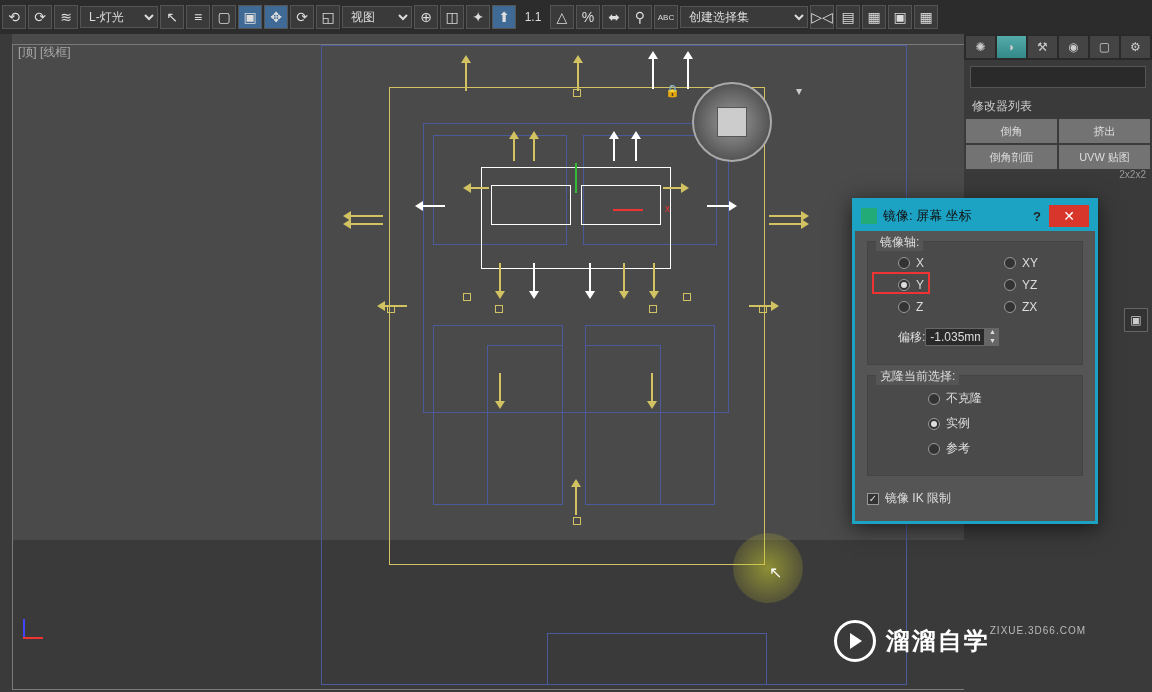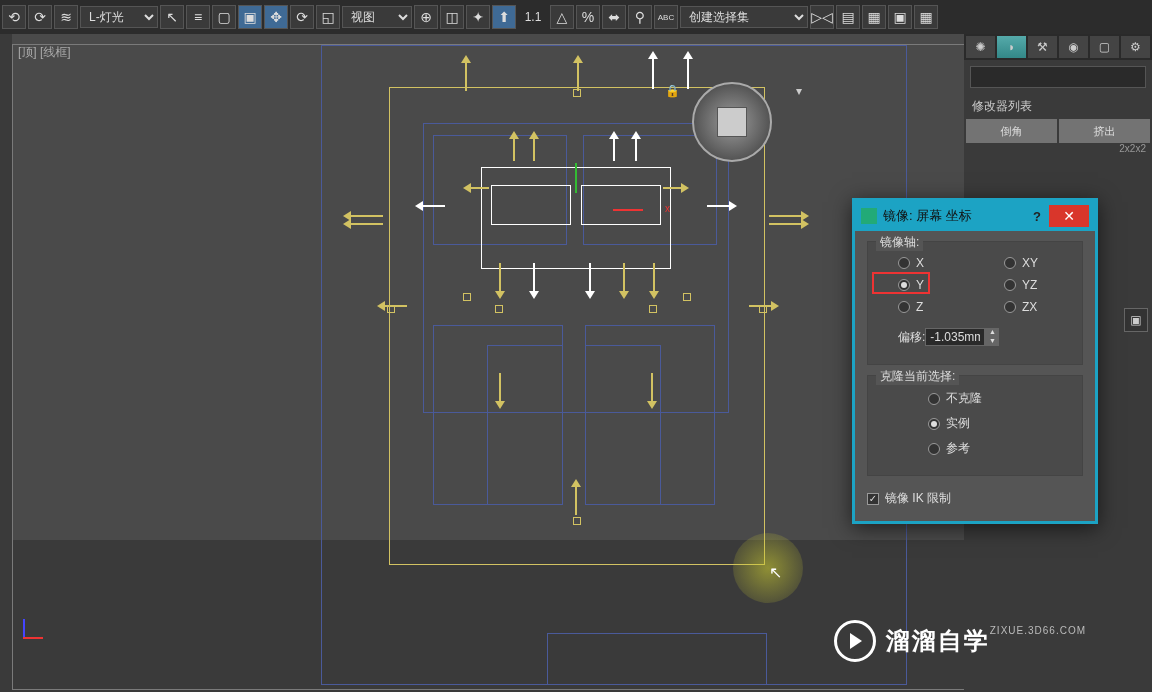--- a/index.html
+++ b/index.html
@@ -386,20 +386,24 @@
     <div class="rtab">◉</div>
     <div class="rtab">▢</div>
     <div class="rtab">⚙</div>
   </div>
   <div class="rinput"></div>
   <div class="rlabel">修改器列表</div>
   <div class="rbtns">
     <div class="rbtn">倒角</div>
     <div class="rbtn">挤出</div>
   </div>
+  <div class="rbtns" style="margin-top:2px;">
+    <div class="rbtn">倒角剖面</div>
+    <div class="rbtn">UVW 贴图</div>
+  </div>
   <div class="rsmall">2x2x2</div>
   <div style="position:absolute; bottom:360px; right:4px; width:24px; height:24px; background:#333; border:1px solid #666; display:flex; align-items:center; justify-content:center;">▣</div>
 </div>
 
 <div class="dialog">
   <div class="dlg-title">
     <span style="width:16px;height:16px;background:#2a7; margin-right:6px;"></span>
     <span>镜像: 屏幕 坐标</span>
     <div class="spacer"></div>
     <div class="dlg-help">?</div>

